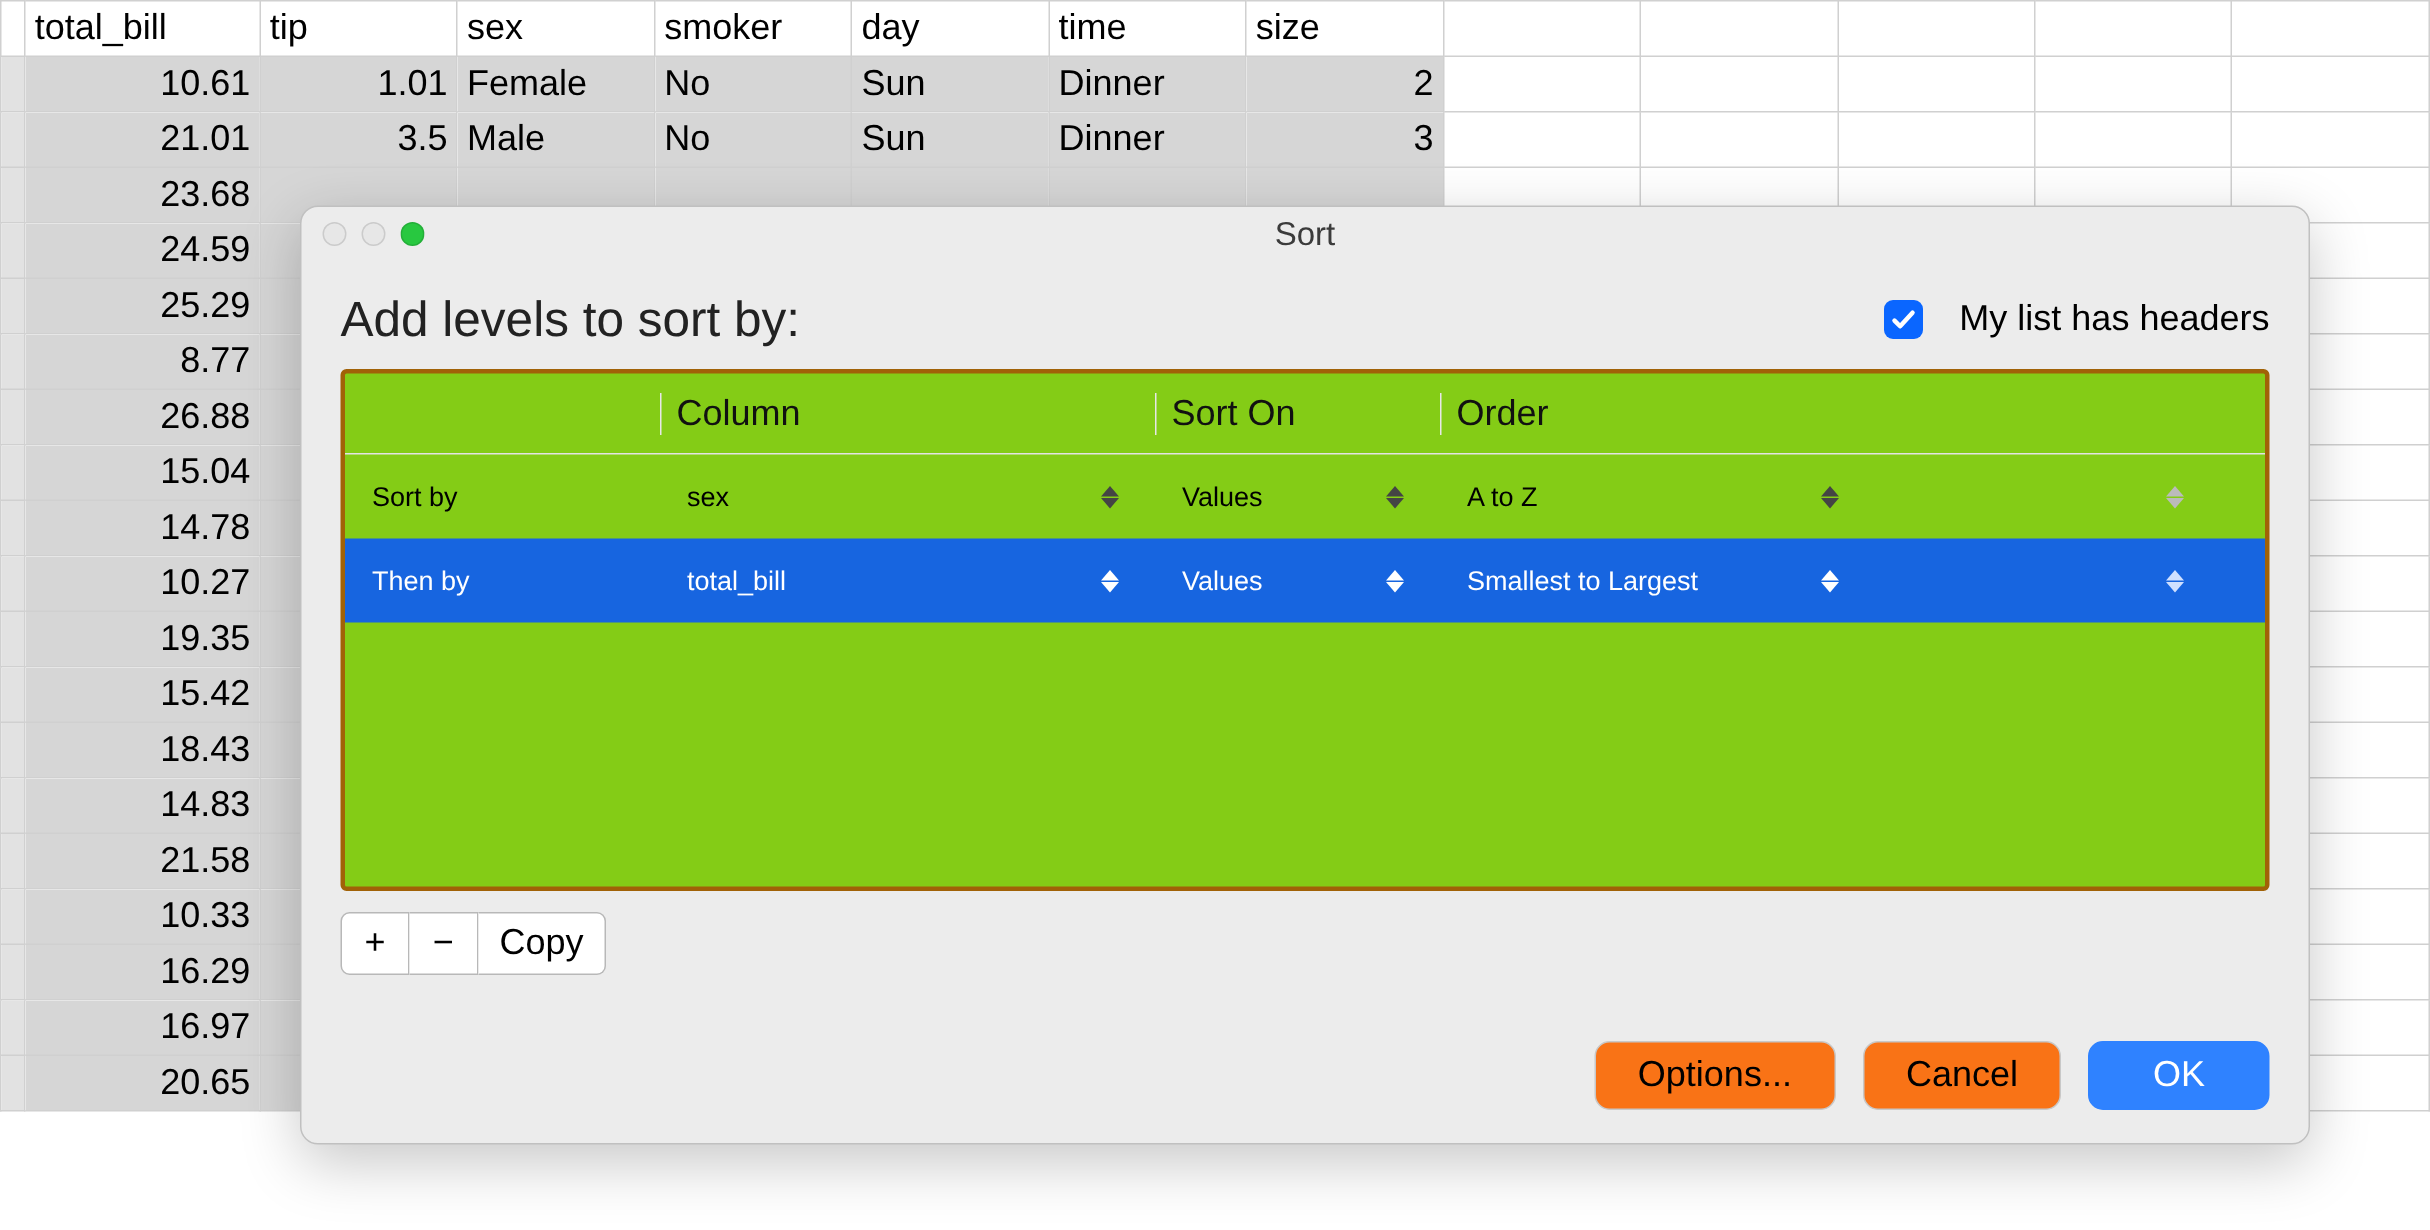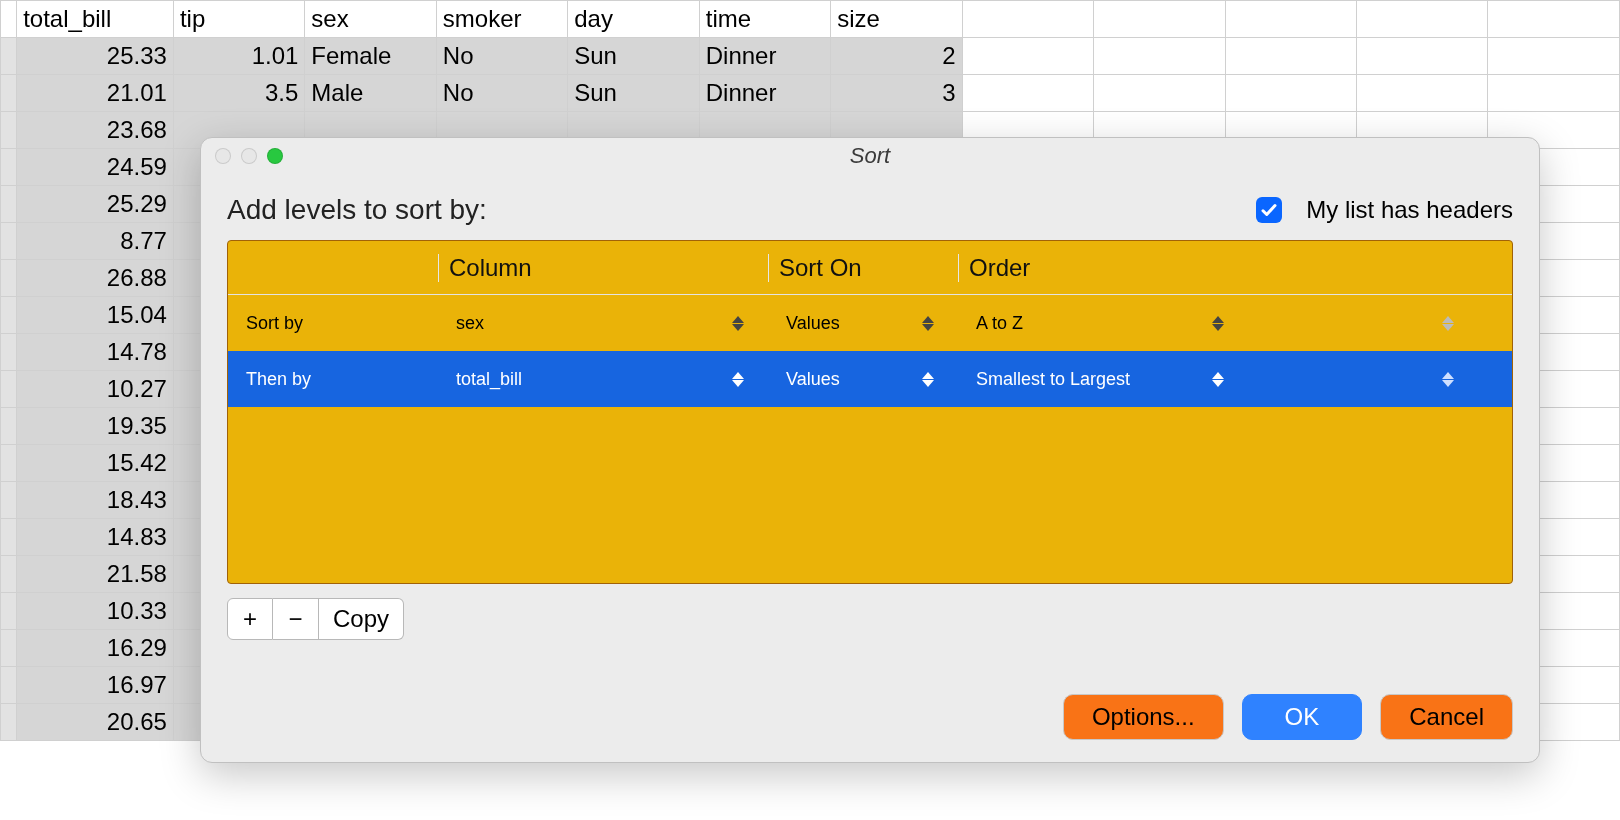--- a/index.html
+++ b/index.html
@@ -7,32 +7,32 @@
   
   .sheet { position: absolute; left: 0; top: 0; width: 1620px; height: 820px; }
   table.grid { border-collapse: collapse; width: 1620px; table-layout: fixed; }
   table.grid td, table.grid th { border: 1px solid #d0d0d0; height: 37px; padding: 2px 6px; overflow: hidden; white-space: nowrap; }
   .rowhdr { width: 16px; background: #e2e2e2; }
   .hdr-row th { background: #ffffff; font-weight: 400; text-align: left; }
   .databg { background: #d6d6d6; }
   .num { text-align: right; }
   
   .dialog { position: absolute; left: 200px; top: 137px; width: 1340px; height: 626px; background: #ececec; border: 1px solid #c0c0c0; border-radius: 12px; box-shadow: 0 12px 40px rgba(0,0,0,.22); }
-  .titlebar { position: relative; height: 36px; display: flex; align-items: center; font-style: italic; }
+  .titlebar { position: relative; height: 36px; display: flex; align-items: center; }
   .traffic { position: absolute; left: 14px; top: 10px; display: flex; gap: 10px; }
   .tl { width: 16px; height: 16px; border-radius: 50%; border: 1px solid rgba(0,0,0,.12); }
   .tl.red { background: #e7e7e7; } .tl.yel { background: #e7e7e7; } .tl.grn { background: #28c840; }
   .titlebar .title { margin: 0 auto; font-size: 22px; color: #3b3b3b; }
   .body { padding: 20px 26px 0 26px; }
   .toprow { display: flex; justify-content: space-between; align-items: center; margin-bottom: 14px; }
-  .lbl { font-size: 28px; color: #222; }
+  .lbl { font-size: 33px; color: #222; }
   .chk { display: flex; align-items: center; gap: 24px; }
   .chkbox { width: 26px; height: 26px; border-radius: 6px; background: #0a66ff; display: flex; align-items: center; justify-content: center; }
   .chkbox svg { width: 18px; height: 18px; }
-  .levels { background: #eab308; border: 1px solid #a16207; border-radius: 4px; overflow: hidden; }
+  .levels { background: #84cc16; border: 3px solid #a16207; border-radius: 4px; overflow: hidden; }
   .lvlhdr, .lvlrow { display: grid; grid-template-columns: 210px 330px 190px 290px 230px; align-items: center; height: 54px; }
   .lvlhdr { border-bottom: 1px solid #e3e3e3; font-size: 24px; color: #111; }
   .lvlhdr > div { padding: 0 10px; border-left: 1px solid #e7e7e7; }
   .lvlhdr > div:first-child { border-left: none; }
   .lvlrow { height: 56px; font-size: 18px; }
   .lvlrow > div { padding: 0 18px; position: relative; display: flex; align-items: center; }
   .lvlrow.sel { background: #1765e0; color: #fff; }
   .updown { margin-left: auto; width: 18px; height: 22px; display: inline-flex; flex-direction: column; justify-content: center; gap: 1px; }
   .updown span { display: block; width: 0; height: 0; border-left: 6px solid transparent; border-right: 6px solid transparent; }
   .updown .u { border-bottom: 7px solid currentColor; }
@@ -82,21 +82,21 @@
           <th>time</th>
           <th>size</th>
           <th></th>
           <th></th>
           <th></th>
           <th></th>
           <th></th>
         </tr>
         <tr>
           <td class="rowhdr"></td>
-          <td class="databg num">25.33</td>
+          <td class="databg num">10.61</td>
           <td class="databg num">1.01</td>
           <td class="databg">Female</td>
           <td class="databg">No</td>
           <td class="databg">Sun</td>
           <td class="databg">Dinner</td>
           <td class="databg num">2</td>
           <td></td>
           <td></td>
           <td></td>
           <td></td>
@@ -483,20 +483,20 @@
         </div>
       <div class="tbtn">
           <span>Copy</span>
         </div>
     </div>
   </div>
   <div class="footer">
     <div class="btn">
         <span>Options...</span>
       </div>
+    <div class="btn">
+        <span>Cancel</span>
+      </div>
     <div class="btn primary">
         <span>OK</span>
-      </div>
-    <div class="btn">
-        <span>Cancel</span>
       </div>
   </div>
 </div>
 
 </body></html>

